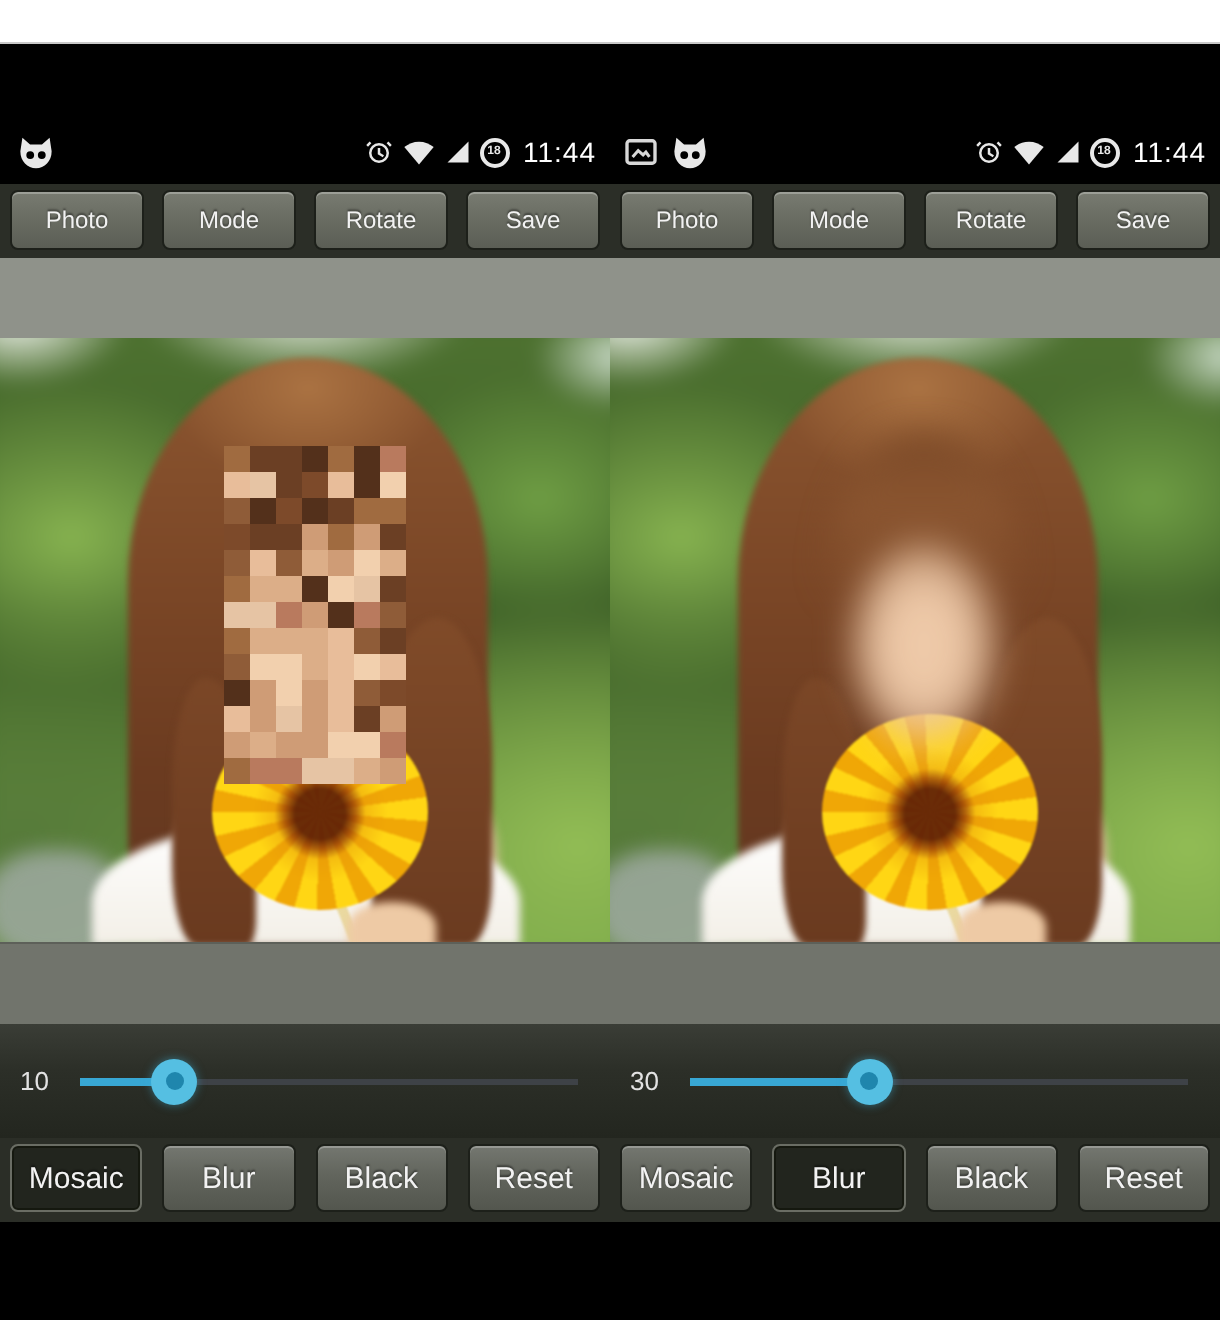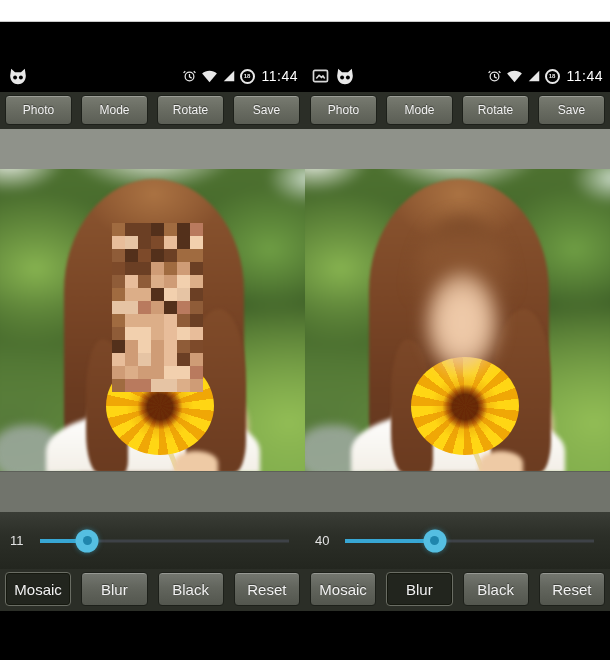--- a/index.html
+++ b/index.html
@@ -266,21 +266,21 @@
             <div style="background: rgb(230, 196, 164);"></div>
             <div style="background: rgb(230, 196, 164);"></div>
             <div style="background: rgb(220, 174, 136);"></div>
             <div style="background: rgb(207, 156, 118);"></div>
           </div>
       </div>
 
       <div class="band-mid"></div>
 
       <div class="slider-area">
-        <span class="slider-value">11</span>
+        <span class="slider-value">10</span>
         <div class="slider">
           <div class="slider-track"></div>
           <div class="slider-fill" style="width: 19%;"></div>
           <div class="slider-thumb" style="left: 19%;"></div>
         </div>
       </div>
 
       <div class="bottombar">
         <div class="effect-btn active">Mosaic</div>
         <div class="effect-btn">Blur</div>
@@ -352,21 +352,21 @@
         <div class="flower">
           <div class="petals"></div>
           <div class="disc"></div>
         </div>
         <div class="blur-box"></div>
       </div>
 
       <div class="band-mid"></div>
 
       <div class="slider-area">
-        <span class="slider-value">40</span>
+        <span class="slider-value">30</span>
         <div class="slider">
           <div class="slider-track"></div>
           <div class="slider-fill" style="width: 36%;"></div>
           <div class="slider-thumb" style="left: 36%;"></div>
         </div>
       </div>
 
       <div class="bottombar">
         <div class="effect-btn">Mosaic</div>
         <div class="effect-btn active">Blur</div>

